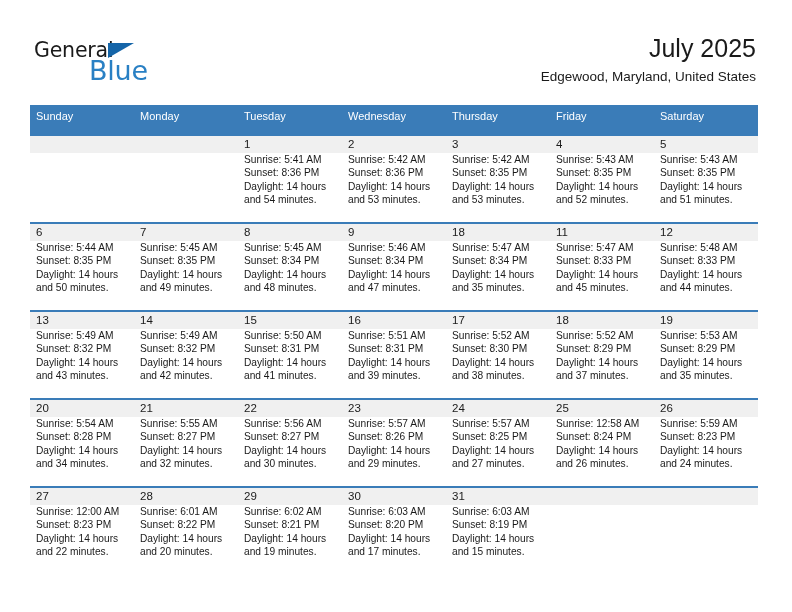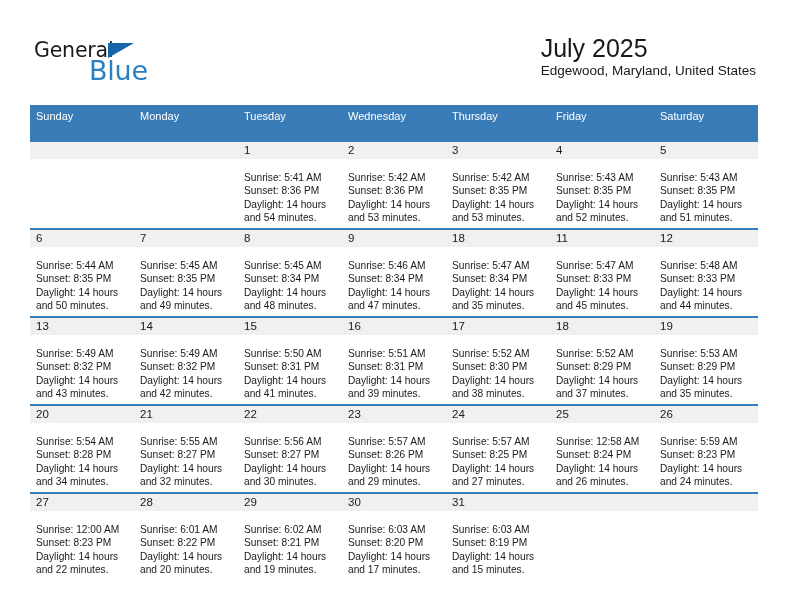--- a/index.html
+++ b/index.html
@@ -65,30 +65,31 @@
     width: 0;
     height: 0;
     border-left: 26px solid #1565a8;
     border-bottom: 15px solid transparent;
   }
 
   .title-block {
     position: absolute;
     right: 36px;
     top: 33px;
-    text-align: left;
+    text-align: right;
   }
   .month-title {
     font-size: 25px;
     color: #1a1a1a;
     font-weight: 400;
     line-height: 30px;
     white-space: nowrap;
   }
   .location {
+    margin-top: 6px;
     font-size: 13.5px;
     color: #1a1a1a;
     font-weight: 400;
     line-height: 16px;
     white-space: nowrap;
   }
 
   
   .calendar {
     position: absolute;
@@ -98,21 +99,21 @@
     border-collapse: collapse;
     table-layout: fixed;
   }
 
   .calendar th {
     background: #3a7cb8;
     color: #ffffff;
     font-size: 11px;
     font-weight: 400;
     text-align: left;
-    padding: 5px 0 18px 6px;
+    padding: 5px 0 12px 6px;
     height: 11px;
     line-height: 12px;
     border: none;
   }
 
   .calendar td {
     vertical-align: top;
     padding: 0;
     border: none;
     border-top: 2px solid #3a7cb8;
@@ -136,21 +137,21 @@
     line-height: 17px;
     padding-left: 6px;
     font-size: 11.5px;
     color: #1a1a1a;
   }
   .daynum-band.empty {
     color: transparent;
   }
 
   .details {
-    padding: 12px 6px 0 6px;
+    padding: 0 6px 0 6px;
     font-size: 10.2px;
     line-height: 13.4px;
     color: #1a1a1a;
   }
   .details div {
     white-space: nowrap;
   }
 </style>
 </head>
 <body>

